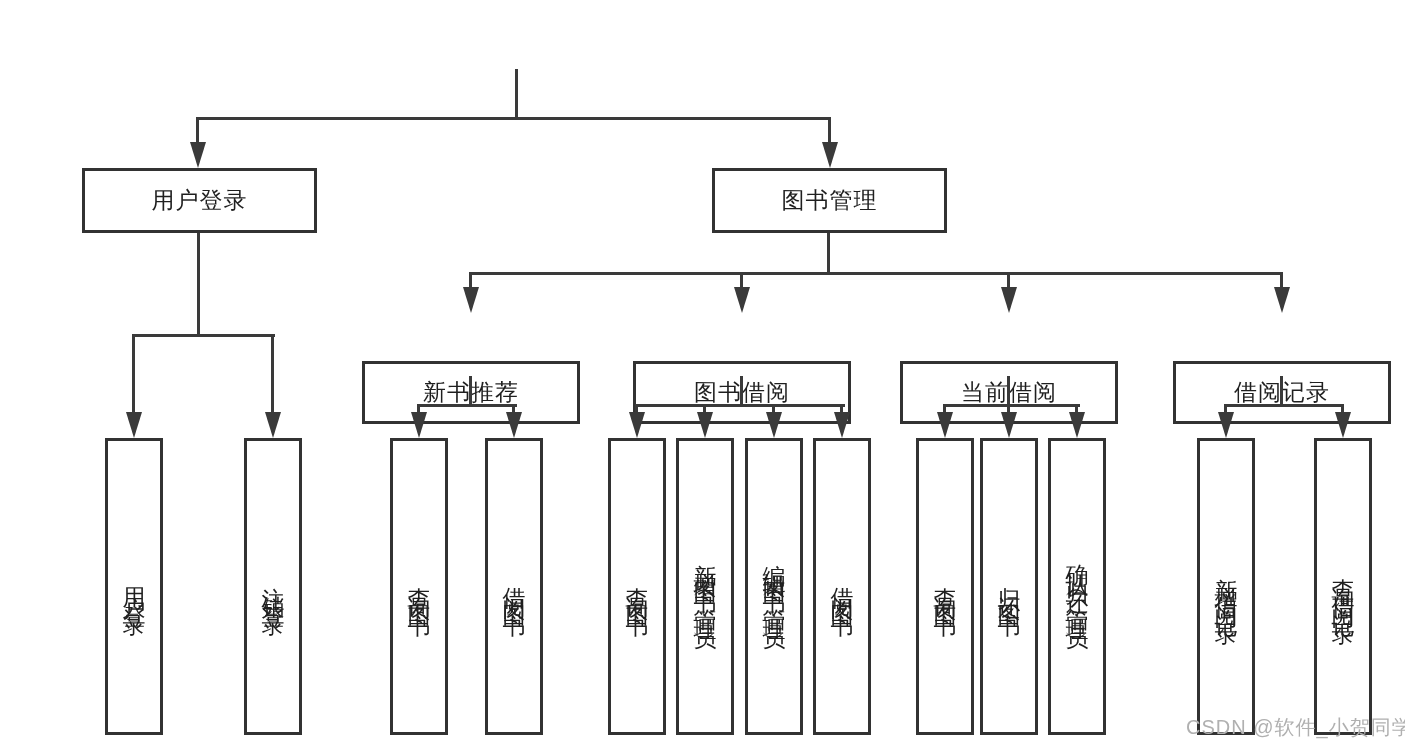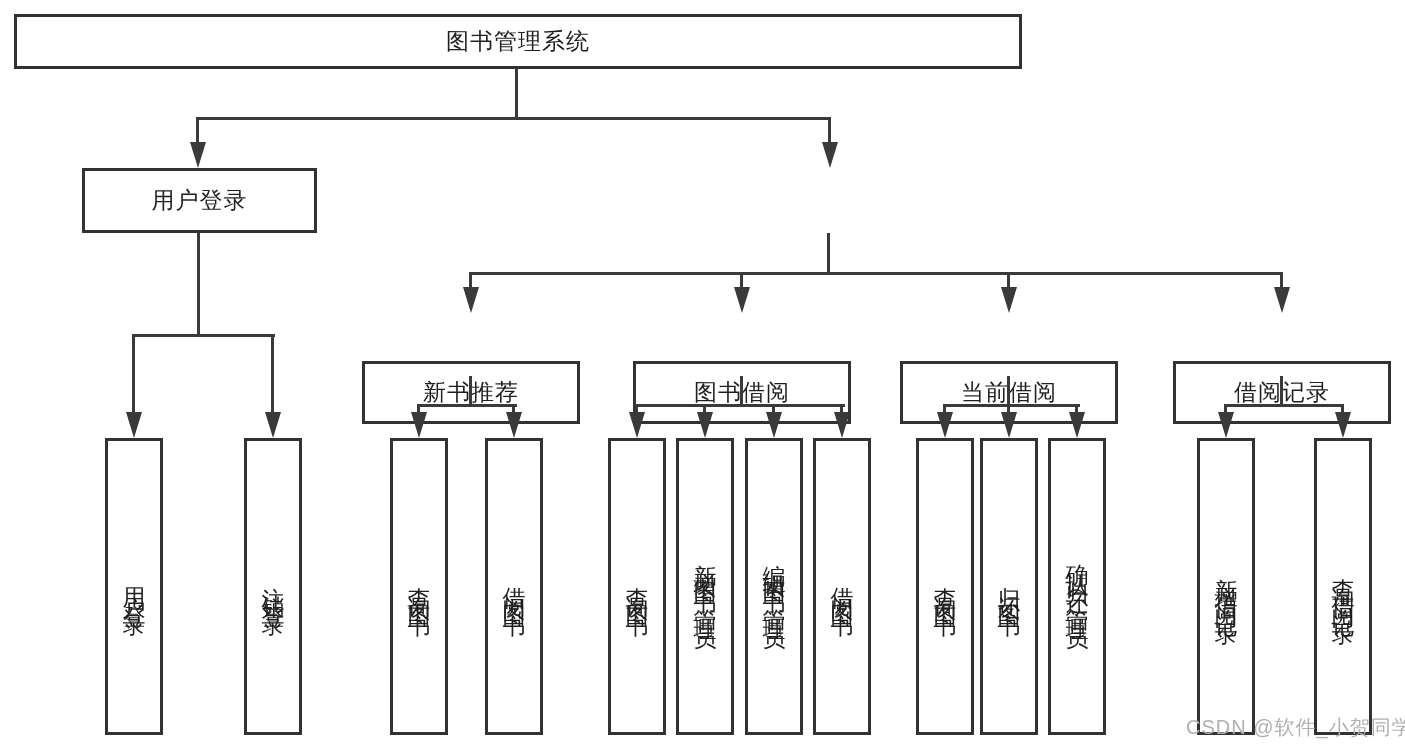--- a/index.html
+++ b/index.html
@@ -36,33 +36,33 @@
   .watermark{
     position:absolute;left:1186px;top:714px;font-size:20px;
     color:#b0b0b0;letter-spacing:1px;z-index:5;white-space:nowrap;
   }
 </style>
 </head>
 <body>
 
 <div class="canvas">
 
-  <div class="box box-root">
-    <span>图书管理系统</span>
-  </div>
 
   <div class="vline" style="left:515px;top:69px;height:50px;"></div>
   <div class="hline" style="left:197px;top:117px;width:634px;"></div>
   <div class="vline" style="left:196px;top:117px;height:27px;"></div>
   <div class="arrow" style="left:190px;top:142px;"></div>
   <div class="vline" style="left:828px;top:117px;height:27px;"></div>
   <div class="arrow" style="left:822px;top:142px;"></div>
 
   <div class="box box-l2" style="left:82px;">
     <span>用户登录</span>
+  </div>
+  <div class="box box-l2" style="left:712px;">
+    <span>图书管理</span>
   </div>
 
   <div class="vline" style="left:197px;top:233px;height:104px;"></div>
   <div class="hline" style="left:132px;top:334px;width:143px;"></div>
   <div class="vline" style="left:132px;top:334px;height:80px;"></div>
   <div class="arrow" style="left:126px;top:412px;"></div>
   <div class="vline" style="left:271px;top:334px;height:80px;"></div>
   <div class="arrow" style="left:265px;top:412px;"></div>
 
   <div class="vline" style="left:827px;top:233px;height:42px;"></div>

